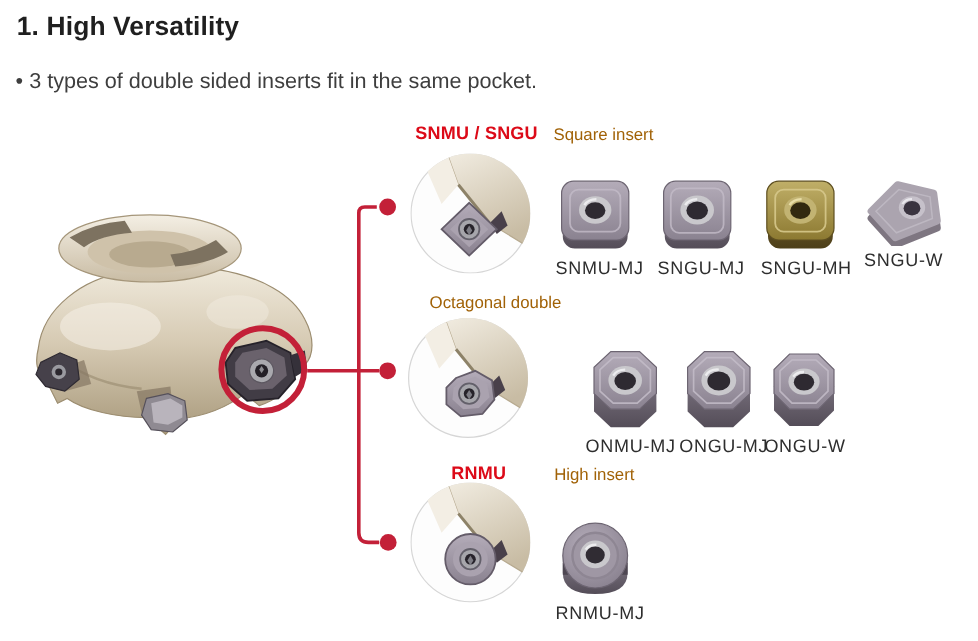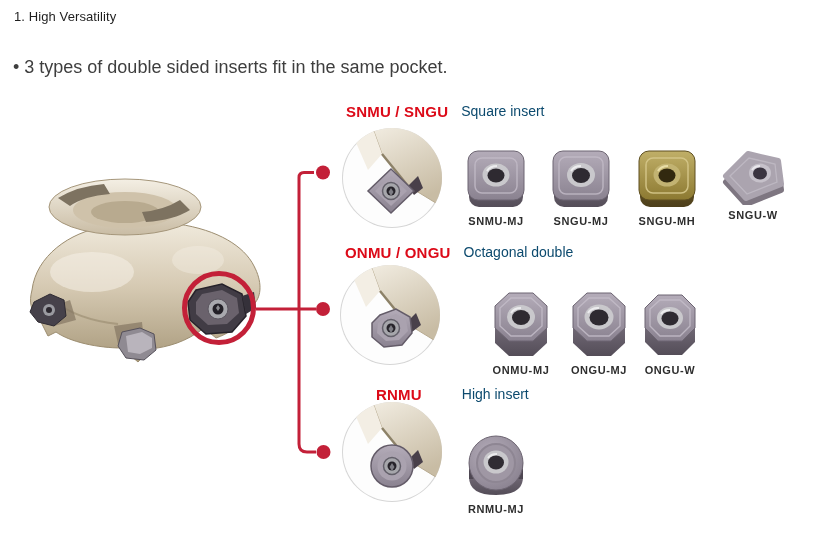--- a/index.html
+++ b/index.html
@@ -2,39 +2,39 @@
 <html><head>
 <meta charset="utf-8">
 <style>
   html,body{margin:0;padding:0;}
   body{
     width:815px;height:534px;position:relative;background:#ffffff;
     font-family:"Liberation Sans",sans-serif;overflow:hidden;
     -webkit-font-smoothing:antialiased;
   }
   .abs{position:absolute;}
-  #title{left:14px;top:9px;font-size:13px;font-weight:normal;color:#1f1f1f;letter-spacing:.1px;}
+  #title{left:14px;top:9px;font-size:22px;font-weight:bold;color:#1f1f1f;letter-spacing:.1px;}
   #bullet{left:13px;top:57px;font-size:18px;color:#3e3e3e;}
-  .row-header{display:flex;align-items:flex-start;white-space:nowrap;}
+  .row-header{display:flex;align-items:flex-end;white-space:nowrap;}
   .codes{font-size:15px;font-weight:bold;color:#dc0a18;letter-spacing:.2px;}
-  .type-label{font-size:14px;color:#0c4a6e;margin-left:13px;}
+  .type-label{font-size:14px;color:#a16207;margin-left:13px;}
   .type-label.wide{margin-left:40px;}
   .pocket-photo{
     width:100px;height:100px;border-radius:50%;overflow:hidden;
     box-shadow:0 0 0 1px #d6d6d6 inset;background:#fdfdfd;
   }
   .pocket-photo svg{display:block;}
   .red-ring{
     width:74px;height:74px;border-radius:50%;box-sizing:border-box;
     border:5px solid #c32038;left:182px;top:271px;
   }
   .insert-fig{width:66px;text-align:center;}
   .insert-fig svg{display:block;margin:0 auto;}
   .insert-label{
-    font-size:11px;font-weight:bold;color:#2e2e2e;letter-spacing:.6px;
+    font-size:15px;font-weight:normal;color:#2e2e2e;letter-spacing:.6px;
     margin-top:4px;white-space:nowrap;
   }
   #connector{left:0;top:0;pointer-events:none;}
 </style>
 </head>
 <body>
 
 <svg width="0" height="0" style="position:absolute">
   <defs>
     <linearGradient id="champ" x1="0" y1="0" x2="0" y2="1">
@@ -187,21 +187,20 @@
     <polygon points="6,27 28,5 58,12 61,35 26,49" fill="#aba4af" stroke="#aba4af" stroke-width="6" stroke-linejoin="round"></polygon>
     <polygon points="10,27 29,9 55,15 57,33 27,45" fill="none" stroke="#bfb9c3" stroke-width="1.3" opacity=".9"></polygon>
     <ellipse cx="40" cy="24" rx="11" ry="9.5" fill="#c6c1ca"></ellipse>
     <ellipse cx="40" cy="24.5" rx="7" ry="6" fill="#3a3440"></ellipse>
     <path d="M32 21 a9 8 0 0 1 8 -4" stroke="#e9e7ec" stroke-width="1.8" fill="none"></path>
   </svg>
   <div class="insert-label">SNGU-W</div>
 </div>
 
 <div class="abs row-header" style="left:345px;top:244px">
-  <span class="codes">ONMU / ONGU</span>
   <span class="type-label">Octagonal double</span>
 </div>
 
 <div class="abs pocket-photo" style="left:340px;top:265px">
   <svg width="100" height="100" viewBox="0 0 100 100">
     <polygon points="30,-2 102,-2 102,80 66,58 40,26" fill="url(#pocketBeige)" stroke="#b7aa90" stroke-width="1"></polygon>
     <polygon points="30,-2 40,26 26,42 12,10" fill="#f3eee4"></polygon>
     <path d="M40 26 L66 58" stroke="#8d8268" stroke-width="2.5"></path>
     <polygon points="66,58 76,48 81,60 72,67" fill="#49404a"></polygon>
     <polygon points="40,50 56,44 70,52 72,68 62,80 44,82 32,72 32,58" fill="url(#sqTop)" stroke="#645c69" stroke-width="1.5"></polygon>

